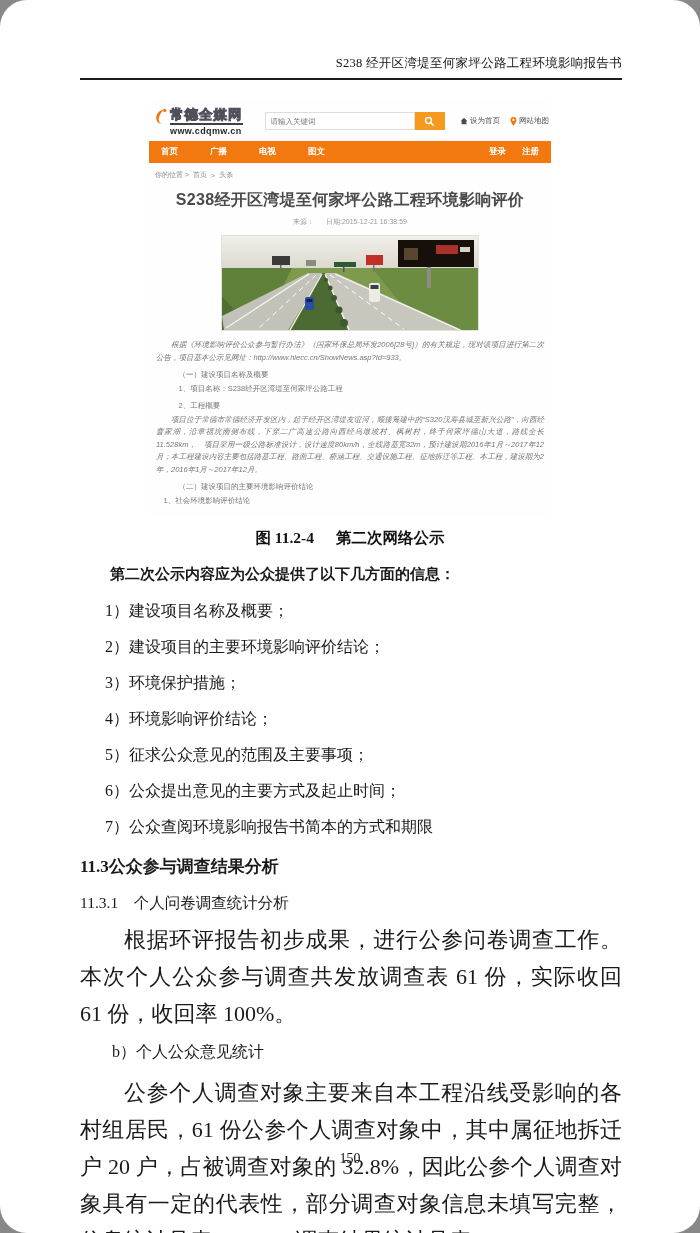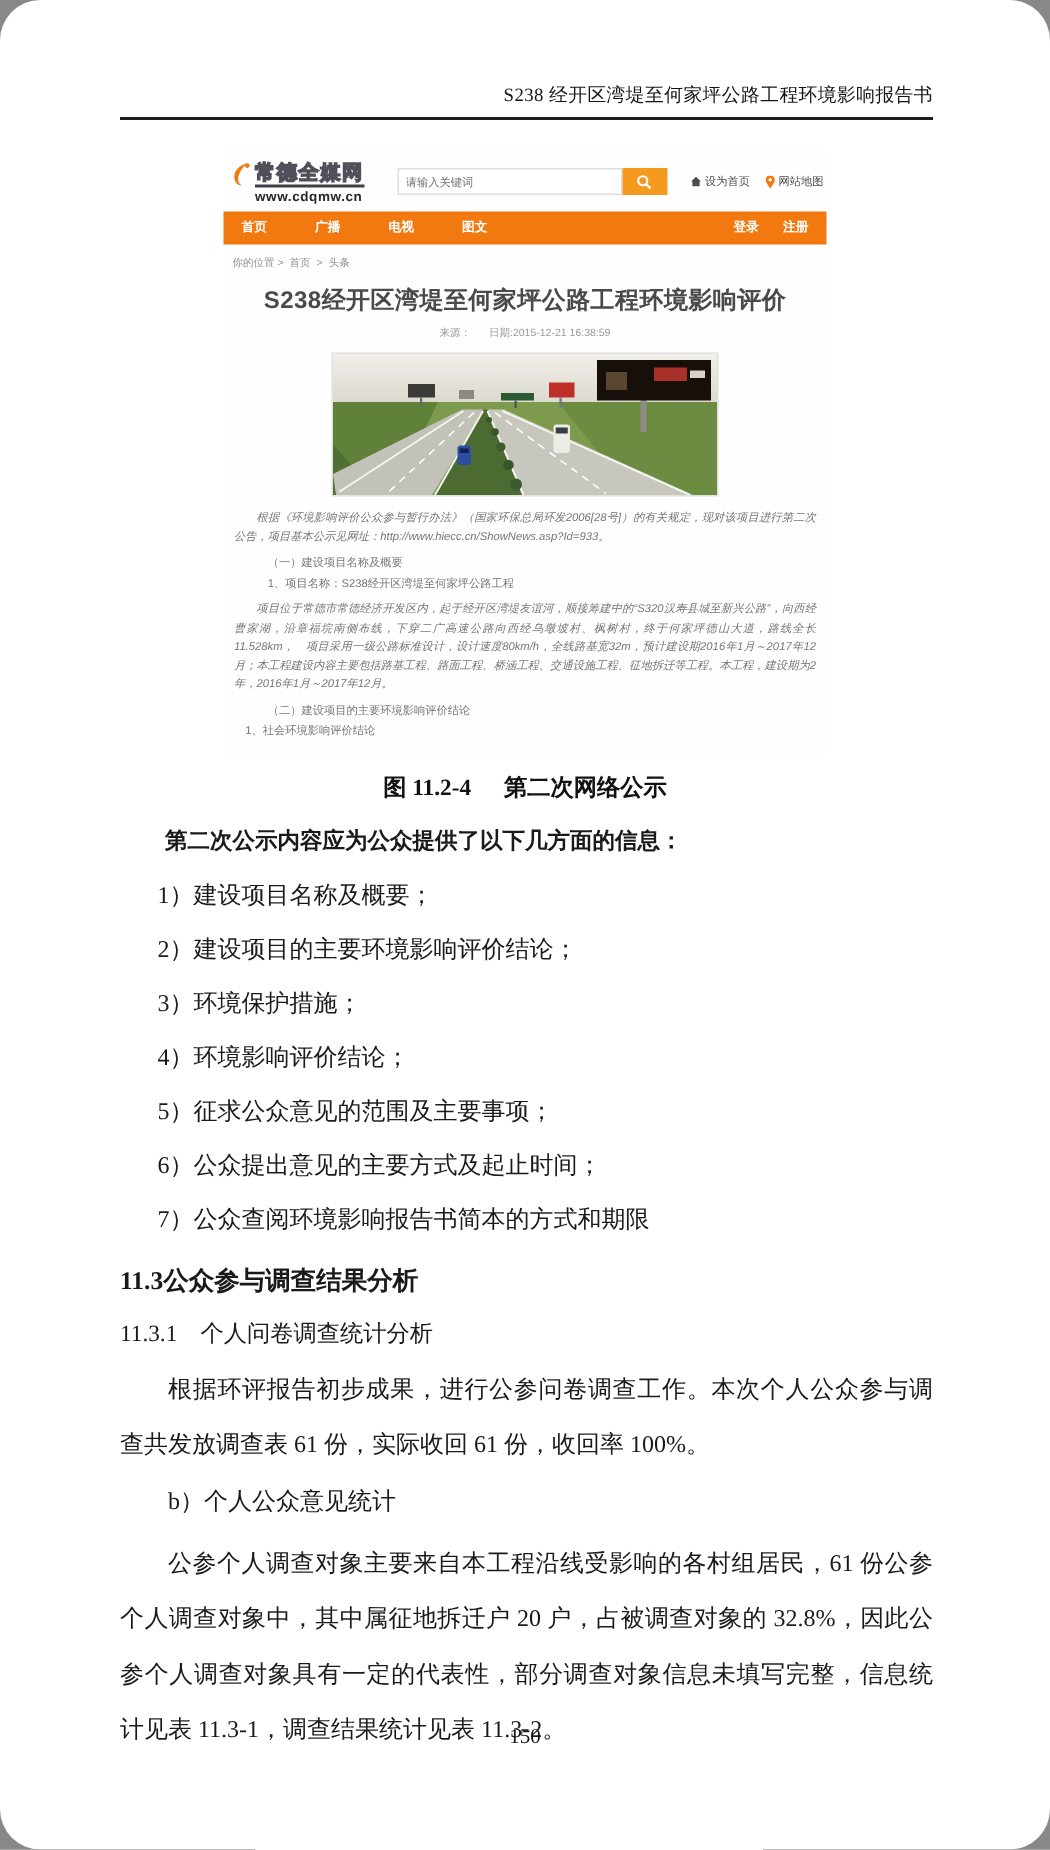--- a/index.html
+++ b/index.html
@@ -65,21 +65,21 @@
   .art-body .tight { margin-bottom:1px; }
   
   .caption { text-align:center; font-weight:bold; font-size:15.5px; margin-top:11px; color:#111; }
   .caption .cap-gap { display:inline-block; width:22px; }
   .doc-content { margin:0 78px 0 80px; }
   .intro { font-size:15px; line-height:36px; text-indent:2em; margin-top:7px;font-weight:bold; }
   .doc-list { margin-left:25px; margin-top:1px; }
   .doc-list p { font-size:16px; line-height:36px; }
   .h113 { font-size:17px; font-weight:bold; margin-top:7px; line-height:30px; }
   .h1131 { font-size:15.5px; font-weight:normal; margin-top:7px; line-height:28px; }
-  .doc-para { font-size:16px; line-height:37px; text-indent:2em; text-align:justify; margin-top:4px; }
+  .doc-para { font-size:22px; line-height:37px; text-indent:2em; text-align:justify; margin-top:4px; }
   .sub-b { font-size:16px; line-height:37px; text-indent:2em; margin-top:1px; }
   .page-number {
     position:absolute; bottom:66px; left:0; width:100%;
     text-align:center; font-size:14px; color:#111;
   }
 </style>
 </head>
 <body>
 
 <div class="page">
@@ -205,20 +205,21 @@
         <circle cx="112" cy="62" r="3" fill="#3c5c2d"></circle>
           <circle cx="117" cy="74" r="3.5" fill="#37562a"></circle>
         <circle cx="122" cy="87" r="4" fill="#3c5c2d"></circle>
       </svg>
     </div>
 
     <div class="art-body">
       <p class="ind2">根据《环境影响评价公众参与暂行办法》（国家环保总局环发2006[28号]）的有关规定，现对该项目进行第二次公告，项目基本公示见网址：http://www.hiecc.cn/ShowNews.asp?Id=933。</p>
       <p class="ind3 tight">（一）建设项目名称及概要</p>
       <p class="ind3">1、项目名称：S238经开区湾堤至何家坪公路工程</p>
+      <p class="ind3 tight">2、工程概要</p>
       <p class="ind2">项目位于常德市常德经济开发区内，起于经开区湾堤友谊河，顺接筹建中的“S320汉寿县城至新兴公路”，向西经曹家湖，沿章福垸南侧布线，下穿二广高速公路向西经乌墩坡村、枫树村，终于何家坪德山大道，路线全长11.528km，　项目采用一级公路标准设计，设计速度80km/h，全线路基宽32m，预计建设期2016年1月～2017年12月；本工程建设内容主要包括路基工程、路面工程、桥涵工程、交通设施工程、征地拆迁等工程。本工程，建设期为2年，2016年1月～2017年12月。</p>
       <p class="ind3 tight">（二）建设项目的主要环境影响评价结论</p>
       <p class="ind1">1、社会环境影响评价结论</p>
     </div>
   </div>
 
   <div class="caption">
     <span>图 11.2-4</span><span class="cap-gap"></span><span>第二次网络公示</span>
   </div>
 

